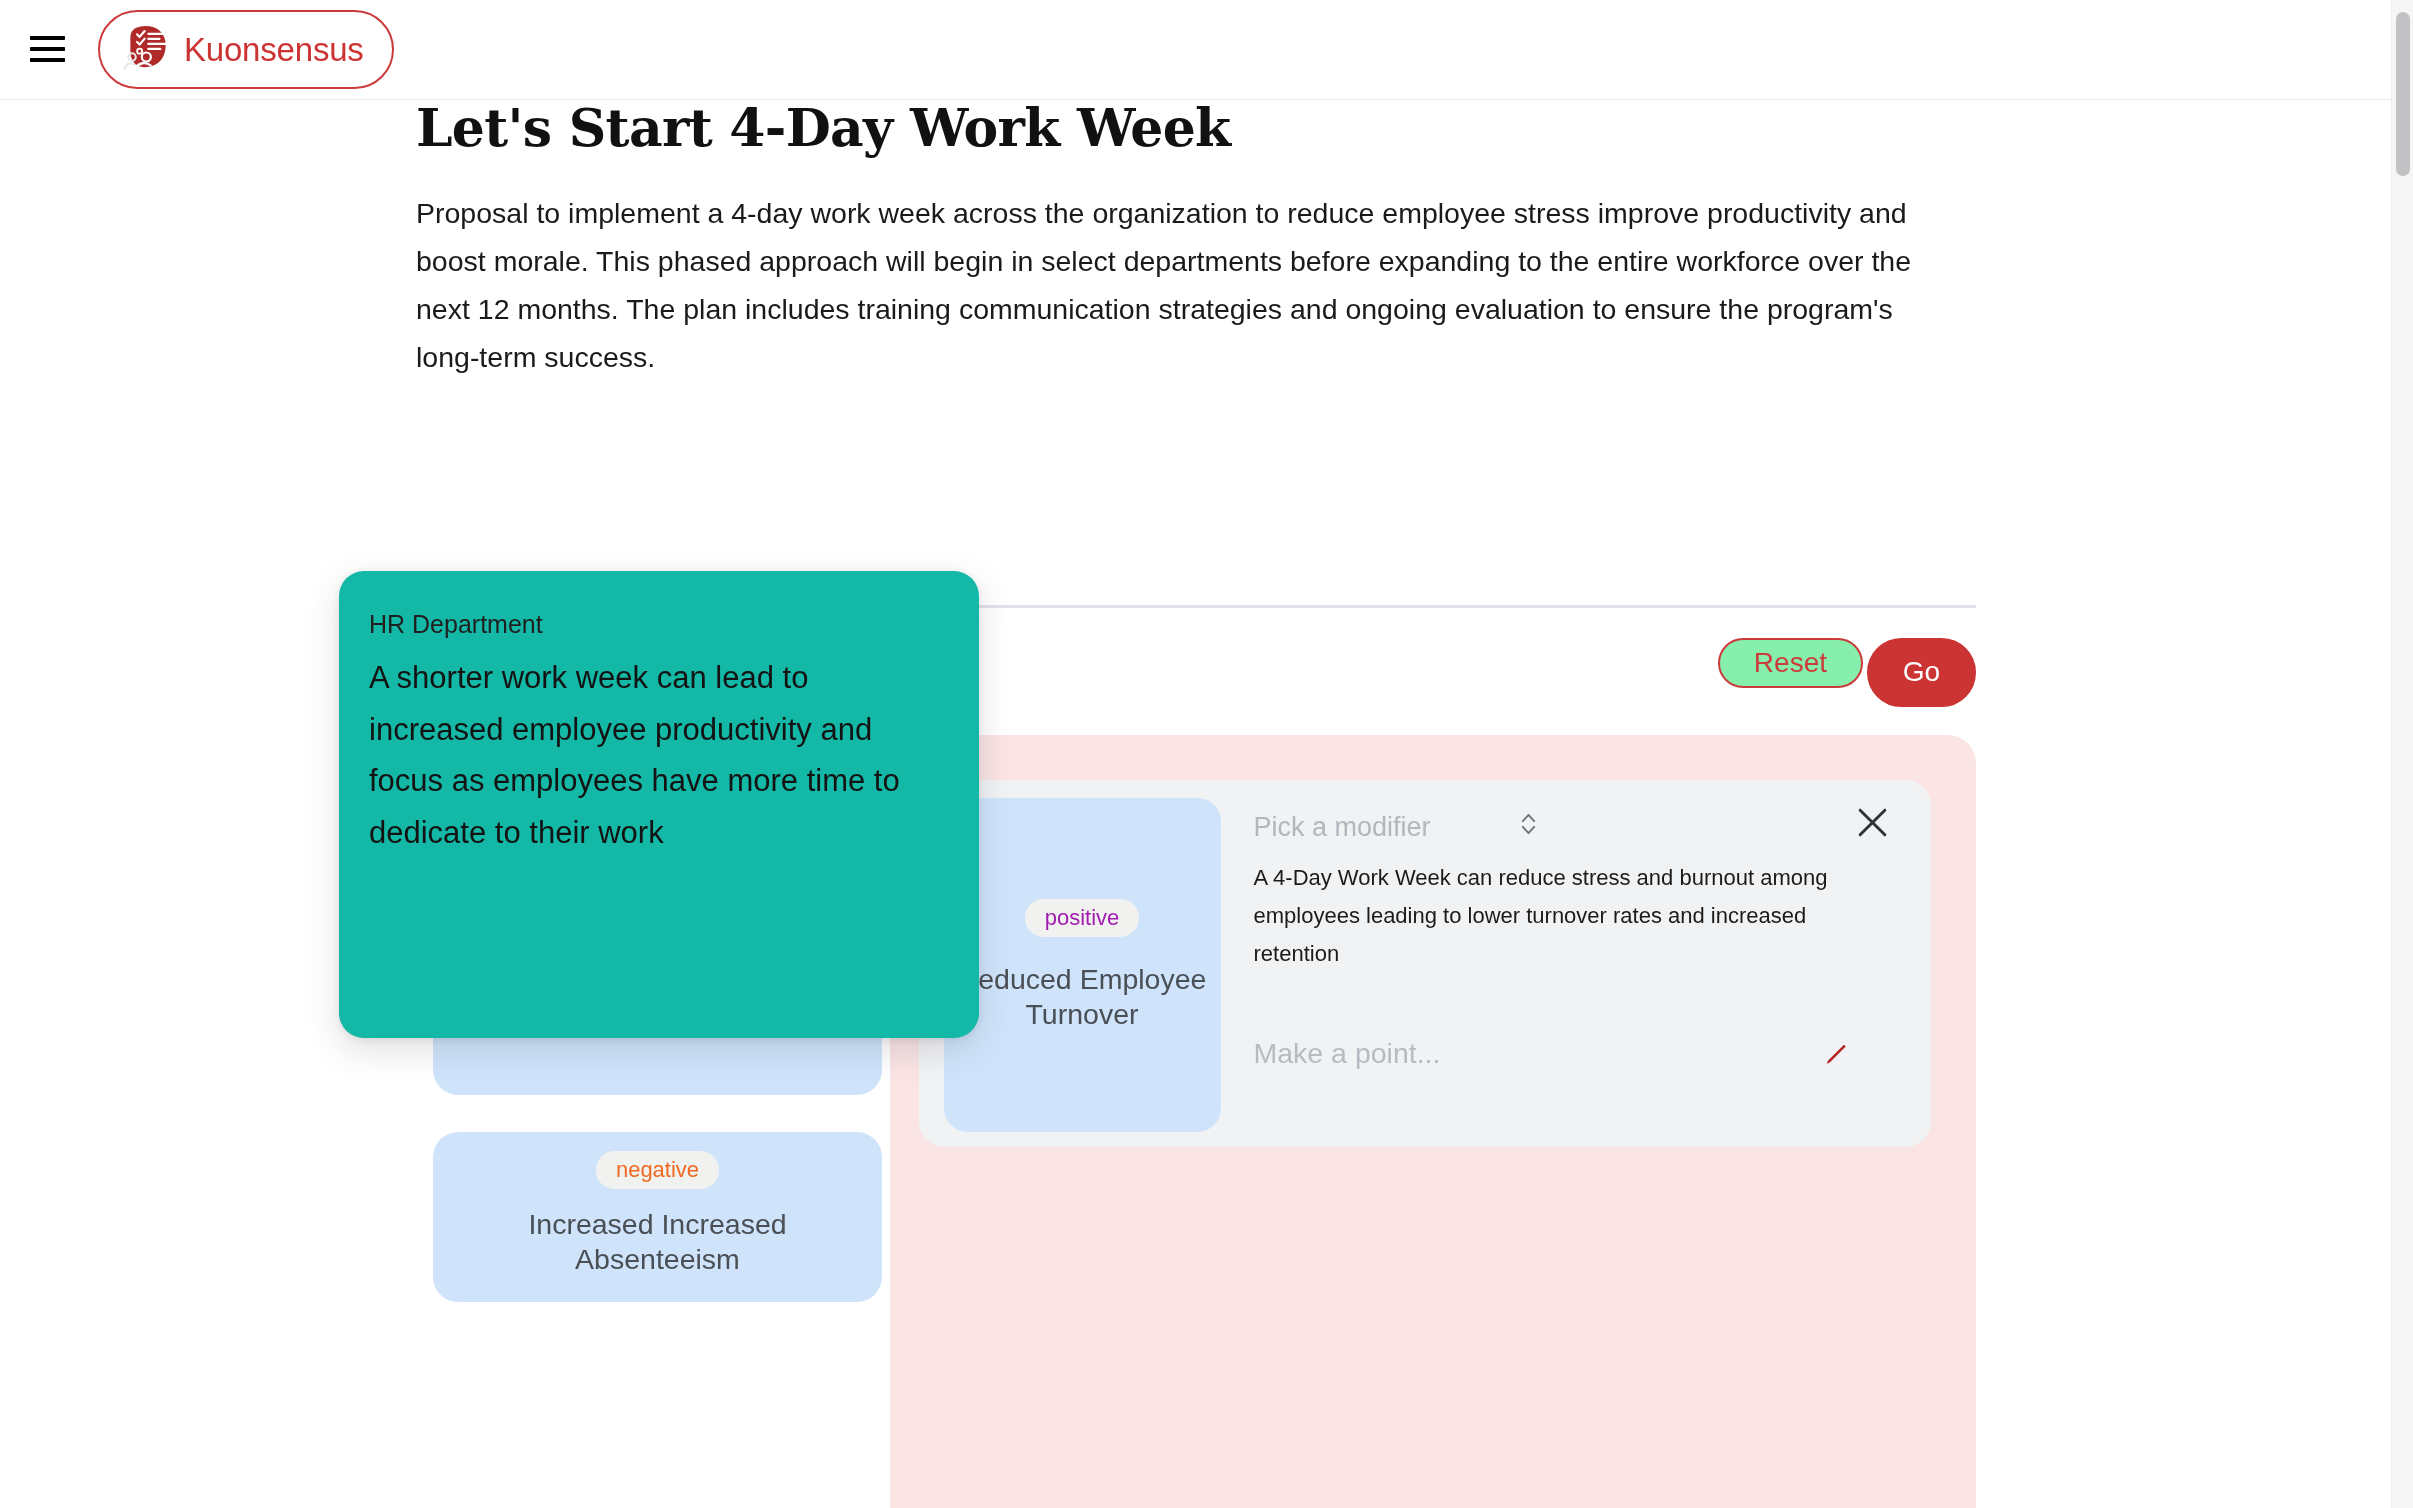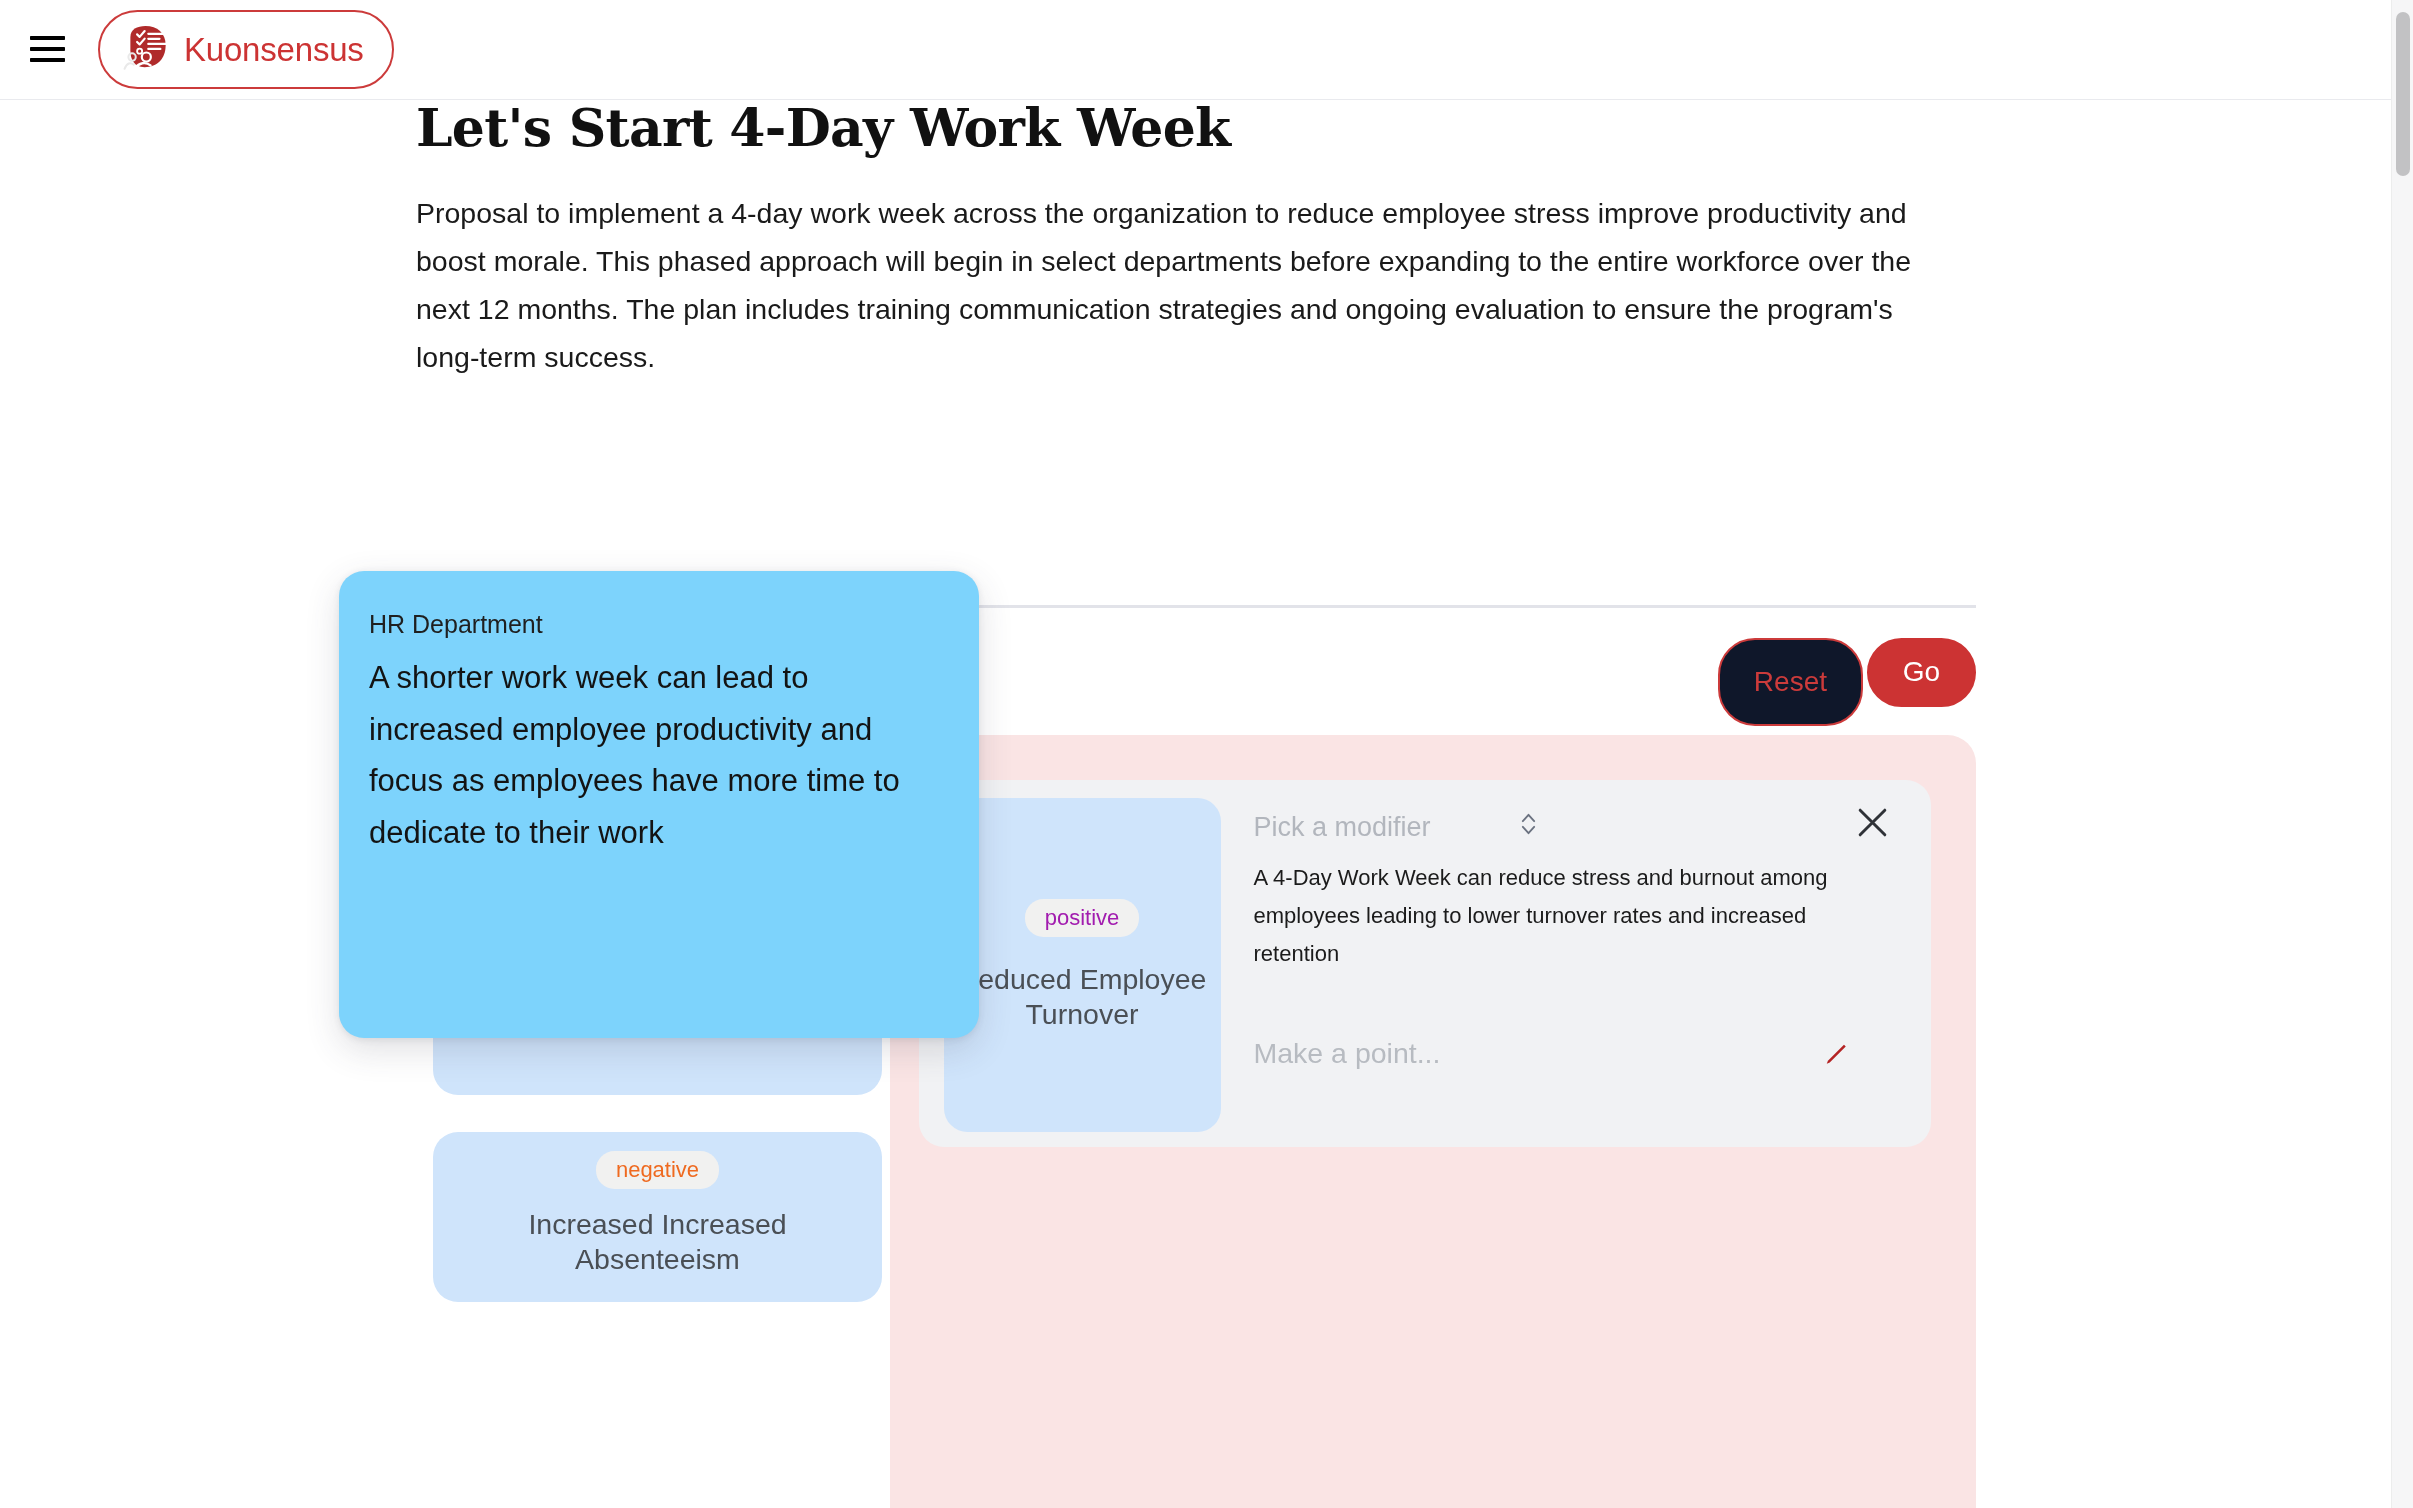--- a/index.html
+++ b/index.html
@@ -135,25 +135,25 @@
   }
   .sel-chevrons {
     position: absolute;
     right: 27px; top: 50%;
     transform: translateY(-50%);
     width: 20px; height: 34px;
   }
   .btn-reset {
     position: absolute;
     right: 113px; top: 1.7px;
-    height: 88px;
+    height: 50px;
     padding: 4px 34px;
     border: 2.5px solid #cc3b3b;
     border-radius: 37px;
-    background: #0f172a;
+    background: #86efac;
     color: #cc3b3b;
     font-size: 28px;
     font-family: "Liberation Sans", sans-serif;
     cursor: pointer;
     line-height: 1;
   }
   .btn-go {
     position: absolute;
     right: 0; top: 1.7px;
     height: 69px;
@@ -302,21 +302,21 @@
     margin-right: 20px;
     cursor: pointer;
   }
 
   
   .tooltip {
     position: absolute;
     left: 339px; top: 471px;
     width: 640px;
     height: 467px;
-    background: #7dd3fc;
+    background: #14b8a6;
     border-radius: 25px;
     box-shadow: 0 11.7px 34px rgba(60,64,80,0.16), 0 1.7px 6.7px rgba(60,64,80,0.10);
     padding: 37px 30px 0 30px;
     z-index: 30;
   }
   .tip-source {
     font-size: 25px;
     color: #1f1f1f;
     margin-bottom: 11.7px;
     line-height: 1.3;

